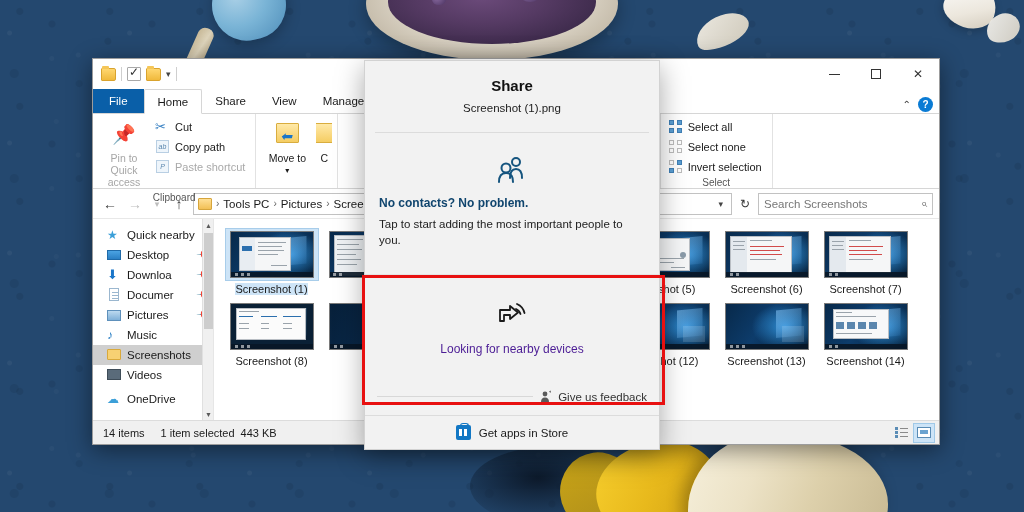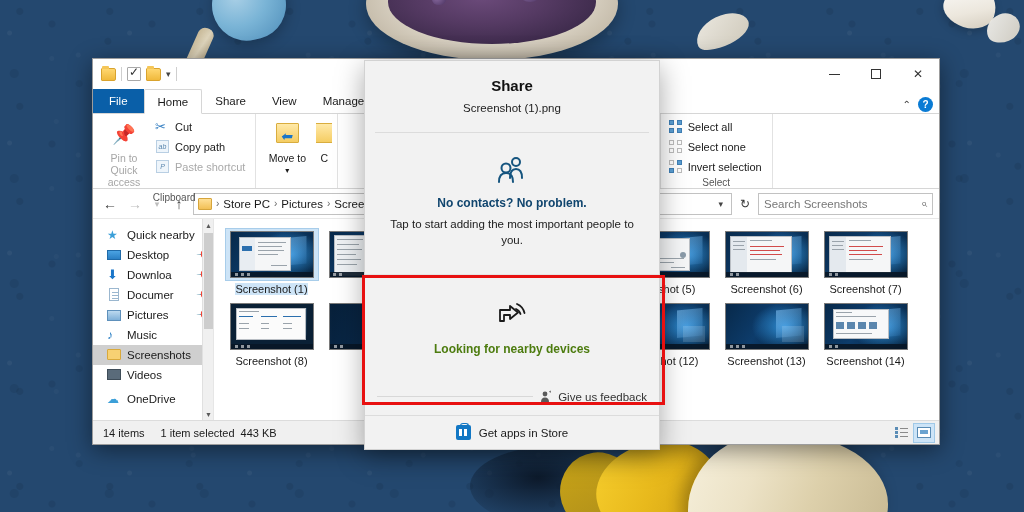--- a/index.html
+++ b/index.html
@@ -448,36 +448,36 @@
     background: #f2f2f2; border: 1px solid #d2d2d2;
     box-shadow: 0 7px 26px rgba(0,0,0,.34);
     display: flex; flex-direction: column; z-index: 30;
   }
   .sp-head { padding: 16px 14px 14px; text-align: center; }
   .sp-title { font-size: 15px; color: #111; font-weight: bold; margin-bottom: 8px; }
   .sp-file { font-size: 11.5px; color: #222; margin-bottom: 4px; }
   .sp-sub { font-size: 11.5px; color: #6b6b6b; }
   .sp-divider { height: 1px; background: #dcdcdc; margin: 0 10px; }
   .sp-contacts {
-    padding: 24px 14px 26px; text-align: center;
+    padding: 24px 14px 26px; 
   }
   .sp-people-ico {
     width: 34px; height: 26px; margin: 0 auto 13px; position: relative;
   }
   .sp-contacts-title {
     font-size: 12px; color: #10456e; font-weight: bold; margin-bottom: 7px;
   }
   .sp-contacts-sub { font-size: 11.5px; color: #222; line-height: 1.35; }
   .sp-nearby {
     flex: 1; display: flex; flex-direction: column; align-items: center;
     justify-content: flex-start; padding: 26px 14px 0; position: relative;
     border-top: 1px solid #e4e4e4;
   }
   .sp-share-ico { width: 32px; height: 28px; margin-bottom: 13px; position: relative; }
-  .sp-nearby-title { font-size: 12px; color: #4d7c0f; font-weight: bold; }
+  .sp-nearby-title { font-size: 12px; color: #4c1d95; font-weight: normal; }
   .sp-feedback-row {
     position: absolute; left: 12px; right: 12px; bottom: 12px;
     display: flex; align-items: center; gap: 6px;
   }
   .sp-fb-line { flex: 1; height: 1px; background: #d8d8d8; }
   .sp-fb-ico { width: 13px; height: 13px; position: relative; }
   .sp-feedback { font-size: 11.5px; color: #333; white-space: nowrap; }
   .sp-store {
     height: 34px; flex: 0 0 34px; border-top: 1px solid #dcdcdc;
     display: flex; align-items: center; justify-content: center; gap: 8px;
@@ -682,21 +682,21 @@
   </div>
 
   <div class="addrbar">
     <div class="navbtn">←</div>
     <div class="navbtn dim">→</div>
     <div class="navbtn small dim">▾</div>
     <div class="navbtn">↑</div>
     <div class="addrfield">
       <span class="addr-folder"></span>
       <span class="crumb-sep">›</span>
-      <span class="crumb">Store PC</span>
+      <span class="crumb">Tools PC</span>
       <span class="crumb-sep">›</span>
       <span class="crumb">Pictures</span>
       <span class="crumb-sep">›</span>
       <span class="crumb">Screensh</span>
       <span class="addr-caret">▾</span>
     </div>
     <div class="refreshbtn">↻</div>
     <div class="searchbox">
       <span>Search Screenshots</span>
       <span class="search-ico">⌕</span>

